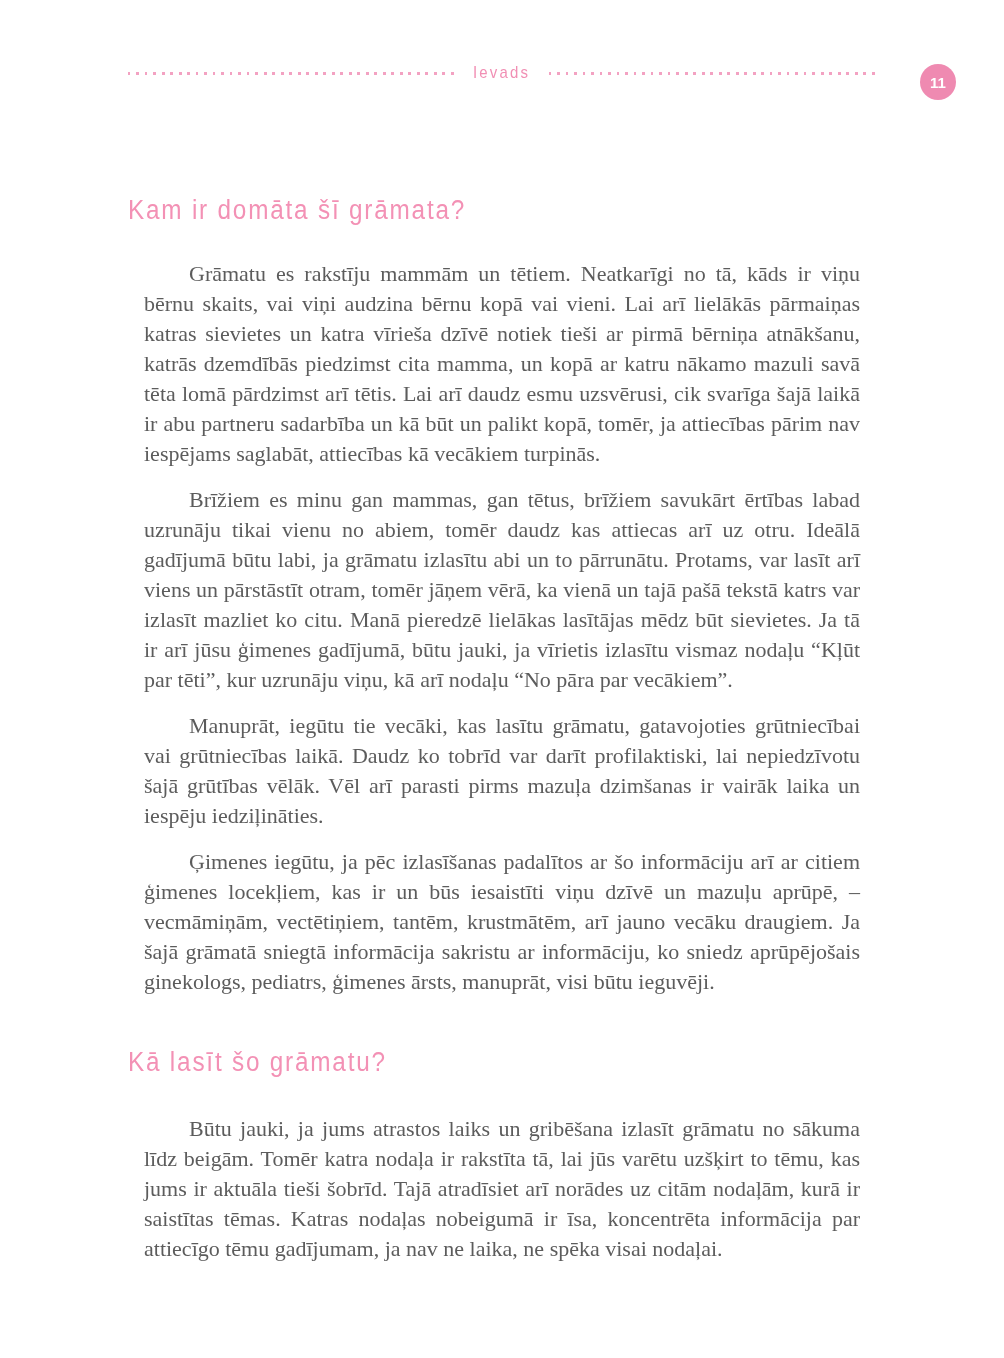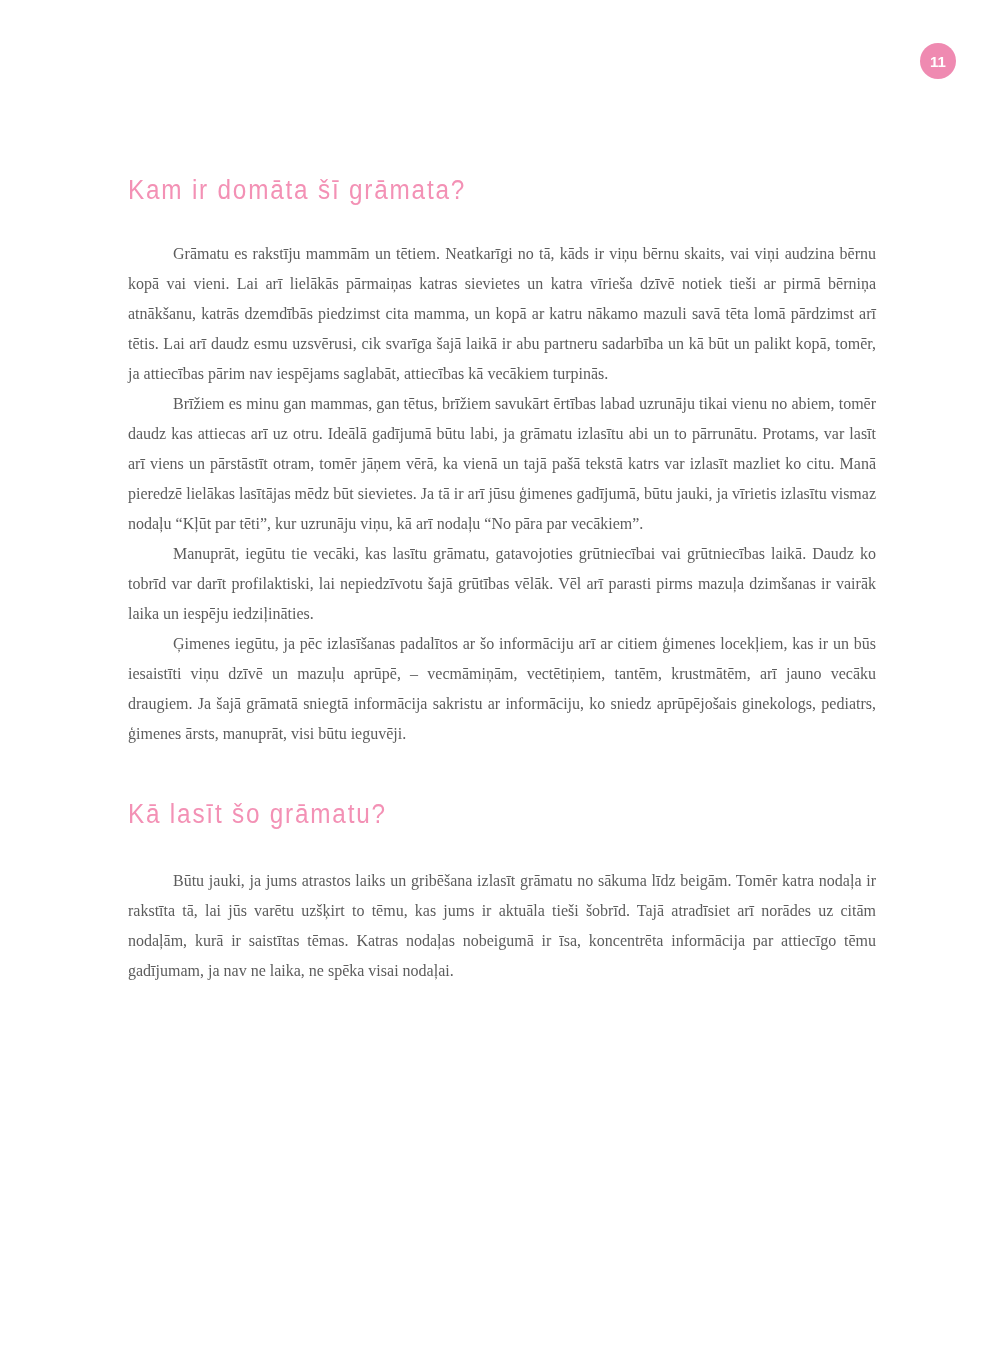--- a/index.html
+++ b/index.html
@@ -39,21 +39,21 @@
     font-size: 17px;
     font-weight: 400;
     letter-spacing: 2.5px;
     color: #f18fb4;
     transform: scaleX(0.88);
     transform-origin: center;
     white-space: nowrap;
   }
   .page-number-badge {
     position: absolute;
-    top: 43px;
+    top: 64px;
     right: 48px;
     width: 36px;
     height: 36px;
     border-radius: 50%;
     background: #ef8ab1;
     display: flex;
     align-items: center;
     justify-content: center;
   }
   .page-number-badge span {
@@ -71,33 +71,38 @@
     color: #f391b5;
     margin: 0;
     transform: scaleX(0.9);
     transform-origin: left center;
     white-space: nowrap;
   }
   .heading-1 { margin-top: 112px; margin-bottom: 33px; }
   .heading-2 { margin-top: 50px;  margin-bottom: 36px; }
   
   .body-para {
-    margin: 0;
-    font-size: 16px;
+    margin: 16px;
+    font-size: 22px;
     line-height: 30px;
     color: #5c5c5c;
     text-align: justify;
     text-indent: 45px;
   }
 </style>
 </head>
 <body>
 
 <div class="page">
 
+  <header class="page-header">
+    <span class="dots"></span>
+    <span class="running-head">Ievads</span>
+    <span class="dots"></span>
+  </header>
 
   <div class="page-number-badge">
     <span>11</span>
   </div>
 
   <main>
 
     <h1 class="section-heading heading-1">Kam ir domāta šī grāmata?</h1>
 
     <p class="body-para">Grāmatu es rakstīju mammām un tētiem. Neatkarīgi no tā, kāds ir viņu bērnu skaits, vai viņi audzina bērnu kopā vai vieni. Lai arī lielākās pārmaiņas katras sievietes un katra vīrieša dzīvē notiek tieši ar pirmā bērniņa atnākšanu, katrās dzemdībās piedzimst cita mamma, un kopā ar katru nākamo mazuli savā tēta lomā pārdzimst arī tētis. Lai arī daudz esmu uzsvērusi, cik svarīga šajā laikā ir abu partneru sadarbība un kā būt un palikt kopā, tomēr, ja attiecības pārim nav iespējams saglabāt, attiecības kā vecākiem turpinās.</p>

